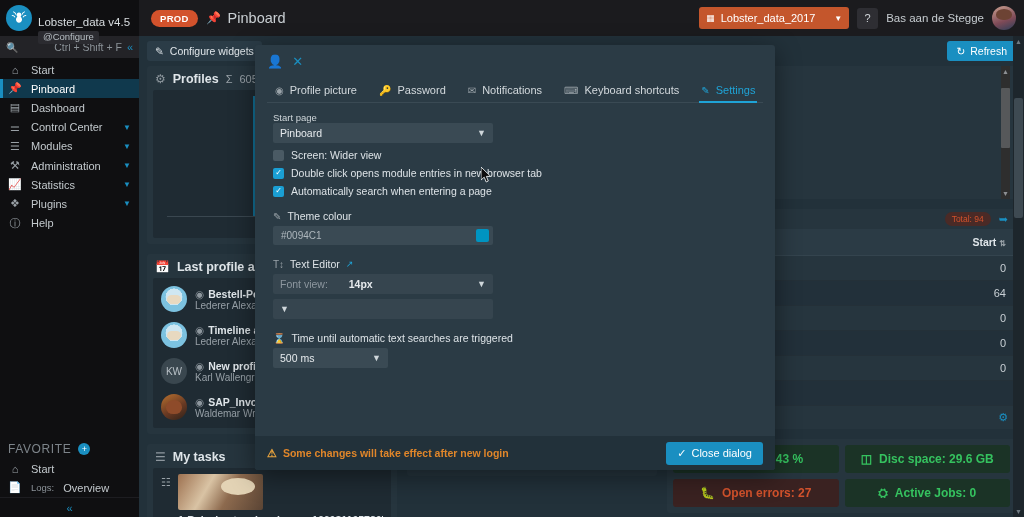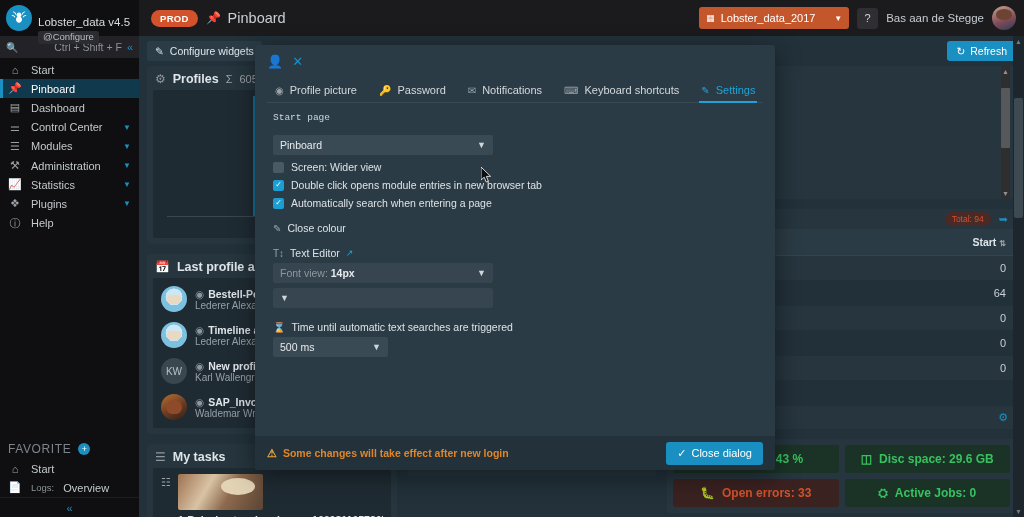--- a/index.html
+++ b/index.html
@@ -229,30 +229,30 @@
   .tab {
     display:flex; align-items:center; gap:6px; padding:4px 2px 6px 2px;
     color:#d3d9dd; font-size:11px; position:relative;
   }
   .tab .t-ico { color:#9aa3a9; font-size:10px;}
   .tab.active { color:#1fa3d6; }
   .tab.active .t-ico { color:#1fa3d6; }
   .tab.active::after {
     content:''; position:absolute; left:0; right:0; bottom:-1px; height:2px; background:#1fa3d6;
   }
-  .field-label { color:#cfd6da; font-size:9.5px; margin: 9px 0 12px 6px; font-family: Liberation Mono, monospace; }
+  .field-label { color:#cfd6da; font-size:9.5px; margin: 9px 0 0 6px; }
   .select-box {
     height: 20px; width: 220px; margin-left: 6px; background:#3a4a54; border-radius:2px;
     display:flex; align-items:center; padding:0 7px; color:#e6eaed; font-size:10.5px;
   }
   .select-box .sv { flex:1; }
   .select-box .sc { color:#cfd6da; font-size:9px; }
   .select-box.ghost { background:#36454f; }
   .select-box.ghost .pre { color:#8d979f; }
-  .select-box.ghost .val { color:#e6eaed; font-weight:bold; }
+  .select-box.ghost .val { color:#e6eaed; font-weight:bold;margin-left:18px; }
   .select-sm { width: 115px; }
   .check-row { display:flex; align-items:center; gap:7px; margin: 6px 0 0 6px; }
   .chk {
     width: 11px; height: 11px; border-radius:2px; background:#4a5a64; flex:0 0 11px;
     display:flex; align-items:center; justify-content:center;
   }
   .chk.on { background:#1a9fd4; }
   .chk.on::after { content:'\2713'; color:#fff; font-size:8px; line-height:1;}
   .check-label { color:#dde3e7; font-size:10.5px; }
   .section-label {
@@ -540,21 +540,21 @@
             <div class="tile tile-green">
               <span>◑</span>
               <span>Memory: 43 %</span>
             </div>
             <div class="tile tile-green">
               <span>◫</span>
               <span>Disc space: 29.6 GB</span>
             </div>
             <div class="tile tile-red">
               <span>🐛</span>
-              <span>Open errors: 33</span>
+              <span>Open errors: 27</span>
             </div>
             <div class="tile tile-green">
               <span>⛭</span>
               <span>Active Jobs: 0</span>
             </div>
           </div>
         </div>
       </div>
     </div>
   </div>
@@ -609,21 +609,25 @@
         <span class="chk on"></span>
         <span class="check-label">Double click opens module entries in new browser tab</span>
       </div>
       <div class="check-row">
         <span class="chk on"></span>
         <span class="check-label">Automatically search when entering a page</span>
       </div>
 
       <div class="section-label">
         <span class="sec-ico">✎</span>
-        <span>Close colour</span>
+        <span>Theme colour</span>
+      </div>
+      <div class="color-field">
+        <span class="hexv">#0094C1</span>
+        <span class="color-swatch"></span>
       </div>
 
       <div class="section-label">
         <span class="sec-ico">T↕</span>
         <span>Text Editor</span>
         <span class="ext">↗</span>
       </div>
       <div class="select-box ghost" style="margin-top:4px;">
         <span class="sv"><span class="pre">Font view:</span> <span class="val">14px</span></span>
         <span class="sc">▼</span>

